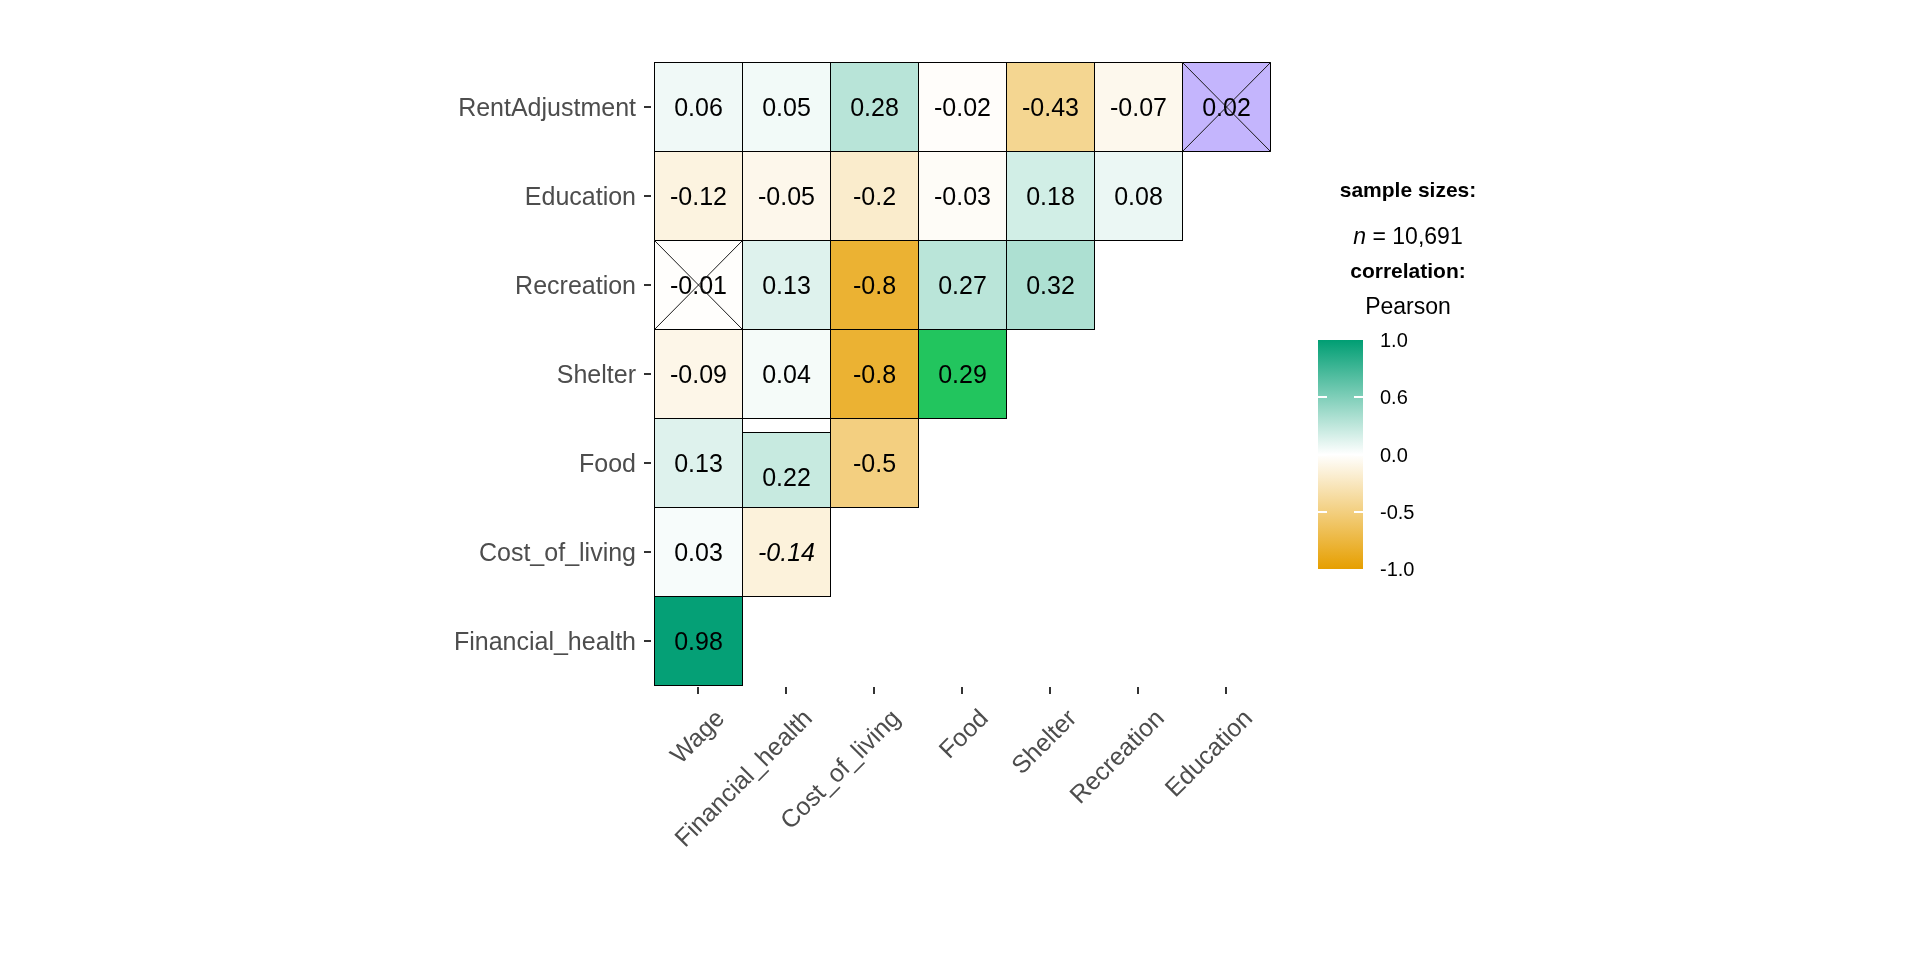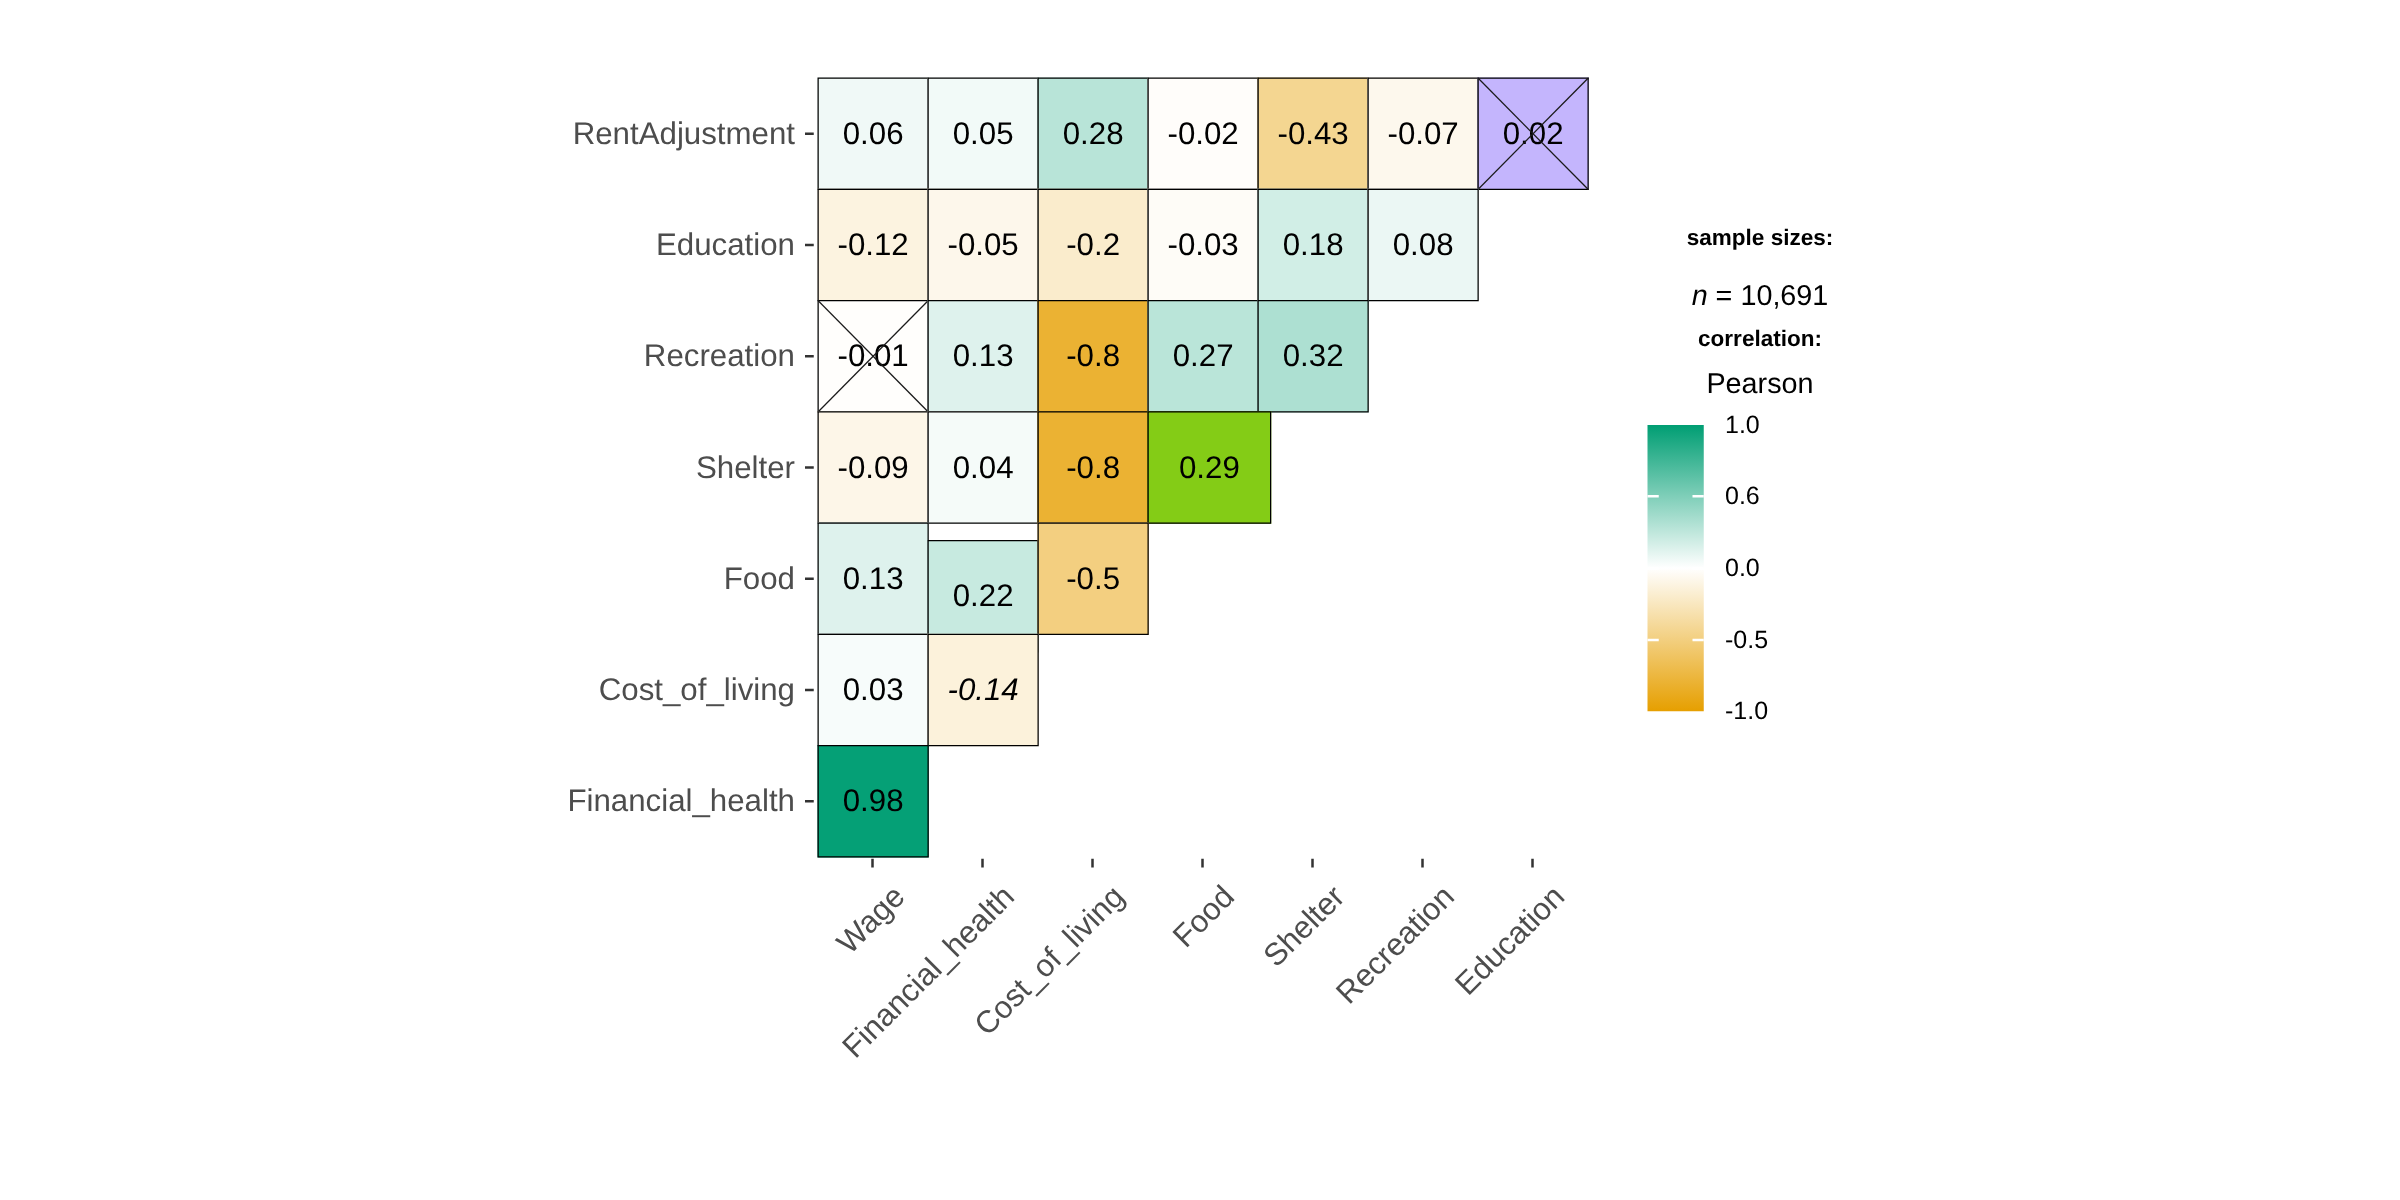--- a/index.html
+++ b/index.html
@@ -23,21 +23,21 @@
     position:absolute;left:0;width:636px;text-align:right;
     font-size:25px;color:#4d4d4d;height:30px;line-height:30px;white-space:nowrap;
   }
   .y-tick{position:absolute;background:#333;width:7px;height:2px;}
   .x-tick{position:absolute;background:#333;width:2px;height:7px;}
   .x-label{
     position:absolute;top:704px;font-size:25px;color:#4d4d4d;white-space:nowrap;
     transform:rotate(-45deg);transform-origin:100% 0;line-height:26px;
   }
   .legend{position:absolute;left:1290px;top:0;width:236px;text-align:center;}
-  .legend-title{position:absolute;width:236px;font-size:18px;font-weight:bold;line-height:28px;}
+  .legend-title{position:absolute;width:236px;font-size:21px;font-weight:bold;line-height:28px;}
   .legend-text{position:absolute;width:236px;font-size:23px;line-height:28px;}
   .colorbar{
     position:absolute;left:1318px;top:340px;width:45px;height:229px;
   }
   .cb-dash{position:absolute;height:2px;width:9px;background:#ffffff;}
   .cb-tick-label{
     position:absolute;left:1380px;font-size:20px;line-height:24px;height:24px;color:#000;white-space:nowrap;
   }
   .caption{
     position:absolute;top:923px;left:1063px;transform:translateX(-50%);
@@ -81,21 +81,21 @@
         </svg></div>
       <div class="cell" style="left: 742px; top: 240px; width: 89px; height: 90px; background: rgb(222, 242, 237);">0.13</div>
       <div class="cell" style="left: 830px; top: 240px; width: 89px; height: 90px; background: rgb(235, 178, 51);">-0.8</div>
       <div class="cell" style="left: 918px; top: 240px; width: 89px; height: 90px; background: rgb(186, 229, 217);">0.27</div>
       <div class="cell" style="left: 1006px; top: 240px; width: 89px; height: 90px; background: rgb(173, 224, 210);">0.32</div>
       <div class="y-label" style="top: 358.5px;">Shelter</div>
       <div class="y-tick" style="left: 644px; top: 372.5px;"></div>
       <div class="cell" style="left: 654px; top: 329px; width: 89px; height: 90px; background: rgb(253, 246, 232);">-0.09</div>
       <div class="cell" style="left: 742px; top: 329px; width: 89px; height: 90px; background: rgb(245, 251, 249);">0.04</div>
       <div class="cell" style="left: 830px; top: 329px; width: 89px; height: 90px; background: rgb(235, 178, 51);">-0.8</div>
-      <div class="cell" style="left: 918px; top: 329px; width: 99px; height: 90px; background: #84cc16;">0.29</div>
+      <div class="cell" style="left: 918px; top: 329px; width: 89px; height: 90px; background: #22c55e;">0.29</div>
       <div class="y-label" style="top: 447.5px;">Food</div>
       <div class="y-tick" style="left: 644px; top: 461.5px;"></div>
       <div class="cell" style="left: 654px; top: 418px; width: 89px; height: 90px; background: rgb(222, 242, 237);">0.13</div>
       <div class="cell" style="left: 742px; top: 432px; width: 89px; height: 90px; background: rgb(199, 234, 224);">0.22</div>
       <div class="cell" style="left: 830px; top: 418px; width: 89px; height: 90px; background: rgb(243, 207, 128);">-0.5</div>
       <div class="y-label" style="top: 536.5px;">Cost_of_living</div>
       <div class="y-tick" style="left: 644px; top: 550.5px;"></div>
       <div class="cell" style="left: 654px; top: 507px; width: 89px; height: 90px; background: rgb(247, 252, 251);">0.03</div>
       <div class="cell" style="left: 742px; top: 507px; width: 89px; height: 90px; background: rgb(252, 242, 219); font-style: italic;">-0.14</div>
       <div class="y-label" style="top: 625.5px;">Financial_health</div>

